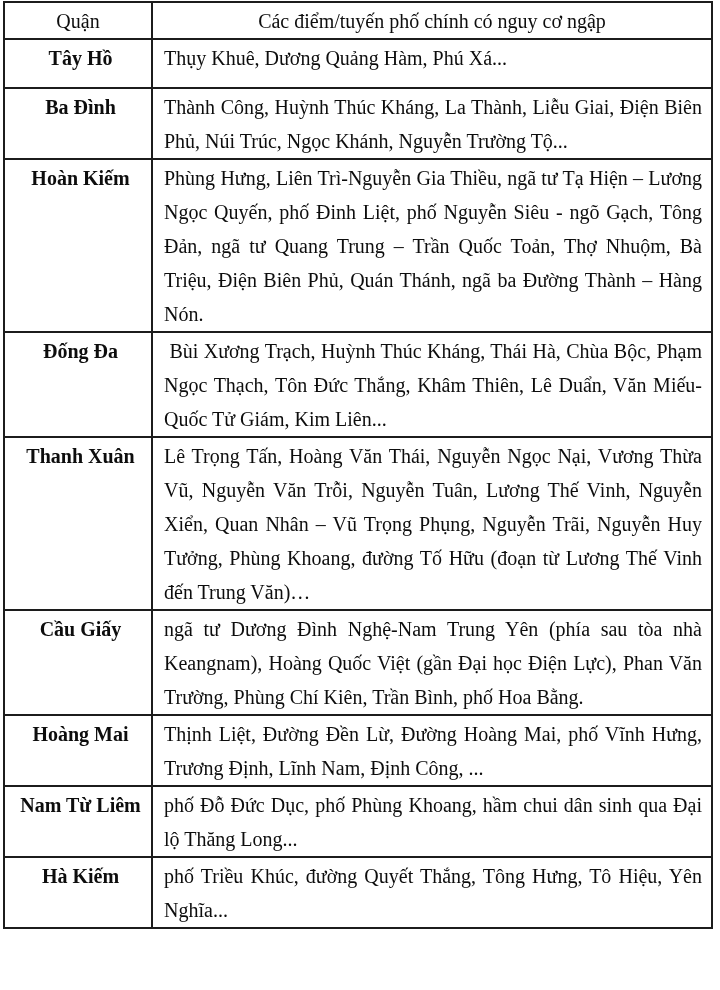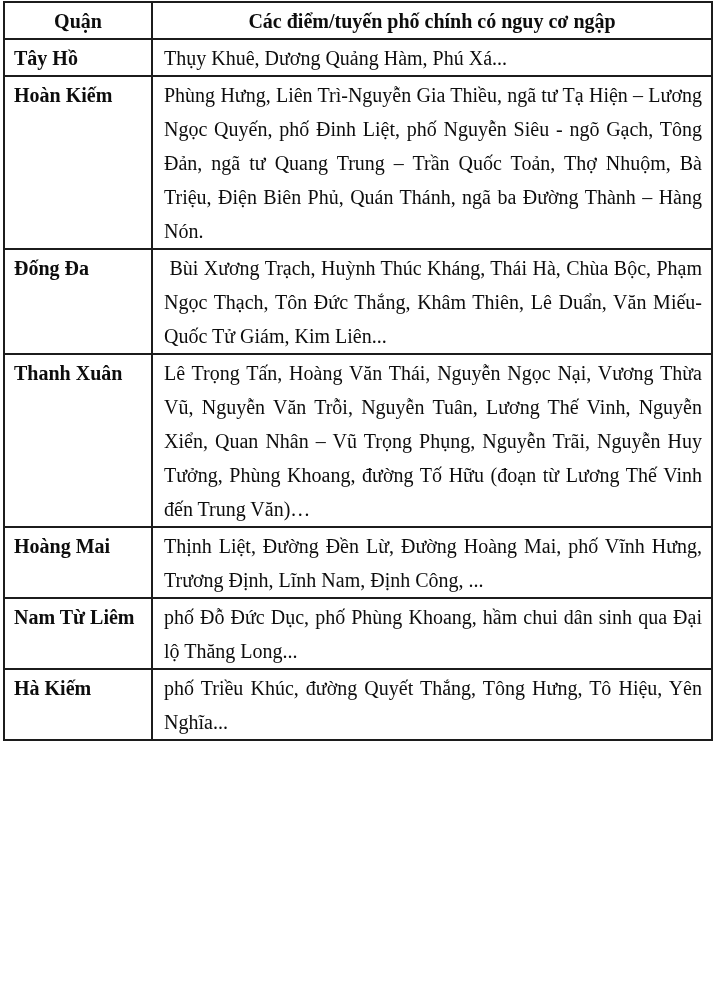--- a/index.html
+++ b/index.html
@@ -22,29 +22,29 @@
     line-height: 34px;
   }
   table.flood-table col.c-district { width: 148px; }
   table.flood-table th,
   table.flood-table td {
     border: 2px solid #1c1c1c;
     vertical-align: top;
     background: #ffffff;
   }
   th.hdr {
-    font-weight: bold;
+    font-weight: normal;
     text-align: center;
     padding: 1px 4px 0 4px;
     font-size: 20px;
   }
   td.district-cell {
     font-weight: bold;
-    text-align: left;
-    padding: 1px 4px 0 9px;
+    text-align: center;
+    padding: 1px 4px 12px 9px;
     white-space: nowrap;
     overflow: hidden;
     margin-top: 32px;
   }
   td.streets-cell {
     text-align: justify;
     text-justify: inter-word;
     padding: 1px 9px 0 11px;
   }
 </style>
@@ -61,30 +61,38 @@
       <th class="hdr">Quận</th>
       <th class="hdr">Các điểm/tuyến phố chính có nguy cơ ngập</th>
     </tr>
   </thead>
   <tbody>
     <tr>
       <td class="district-cell">Tây Hồ</td>
       <td class="streets-cell">Thụy Khuê, Dương Quảng Hàm, Phú Xá...</td>
     </tr>
     <tr>
+      <td class="district-cell">Ba Đình</td>
+      <td class="streets-cell">Thành Công, Huỳnh Thúc Kháng, La Thành, Liễu Giai, Điện Biên Phủ, Núi Trúc, Ngọc Khánh, Nguyễn Trường Tộ...</td>
+    </tr>
+    <tr>
       <td class="district-cell">Hoàn Kiếm</td>
       <td class="streets-cell">Phùng Hưng, Liên Trì-Nguyễn Gia Thiều, ngã tư Tạ Hiện – Lương Ngọc Quyến, phố Đinh Liệt, phố Nguyễn Siêu - ngõ Gạch, Tông Đản, ngã tư Quang Trung – Trần Quốc Toản, Thợ Nhuộm, Bà Triệu, Điện Biên Phủ, Quán Thánh, ngã ba Đường Thành – Hàng Nón.</td>
     </tr>
     <tr>
       <td class="district-cell">Đống Đa</td>
       <td class="streets-cell">&nbsp;Bùi Xương Trạch, Huỳnh Thúc Kháng, Thái Hà, Chùa Bộc, Phạm Ngọc Thạch, Tôn Đức Thắng, Khâm Thiên, Lê Duẩn, Văn Miếu-Quốc Tử Giám, Kim Liên...</td>
     </tr>
     <tr>
       <td class="district-cell">Thanh Xuân</td>
       <td class="streets-cell">Lê Trọng Tấn, Hoàng Văn Thái, Nguyễn Ngọc Nại, Vương Thừa Vũ, Nguyễn Văn Trỗi, Nguyễn Tuân, Lương Thế Vinh, Nguyễn Xiển, Quan Nhân – Vũ Trọng Phụng, Nguyễn Trãi, Nguyễn Huy Tưởng, Phùng Khoang, đường Tố Hữu (đoạn từ Lương Thế Vinh đến Trung Văn)…</td>
+    </tr>
+    <tr>
+      <td class="district-cell">Cầu Giấy</td>
+      <td class="streets-cell">ngã tư Dương Đình Nghệ-Nam Trung Yên (phía sau tòa nhà Keangnam), Hoàng Quốc Việt (gần Đại học Điện Lực), Phan Văn Trường, Phùng Chí Kiên, Trần Bình, phố Hoa Bằng.</td>
     </tr>
     <tr>
       <td class="district-cell">Hoàng Mai</td>
       <td class="streets-cell">Thịnh Liệt, Đường Đền Lừ, Đường Hoàng Mai, phố Vĩnh Hưng, Trương Định, Lĩnh Nam, Định Công, ...</td>
     </tr>
     <tr>
       <td class="district-cell">Nam Từ Liêm</td>
       <td class="streets-cell">phố Đỗ Đức Dục, phố Phùng Khoang, hầm chui dân sinh qua Đại lộ Thăng Long...</td>
     </tr>
     <tr>

